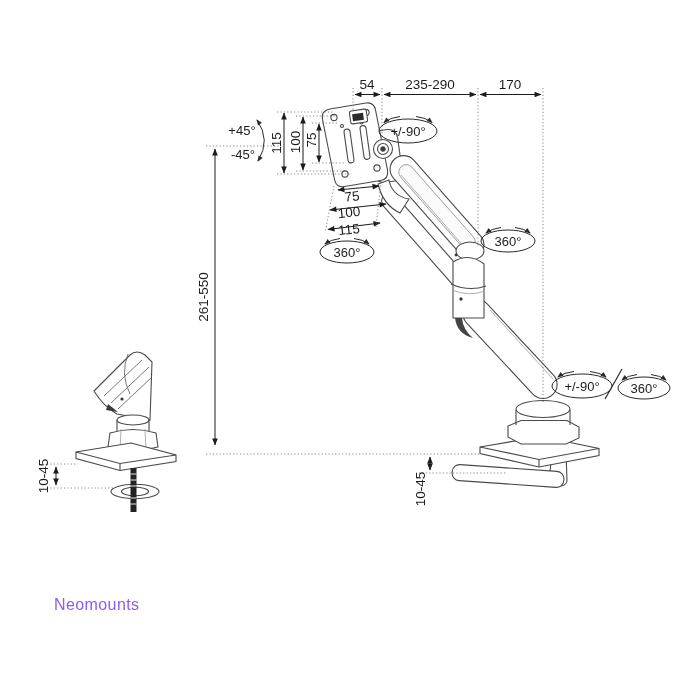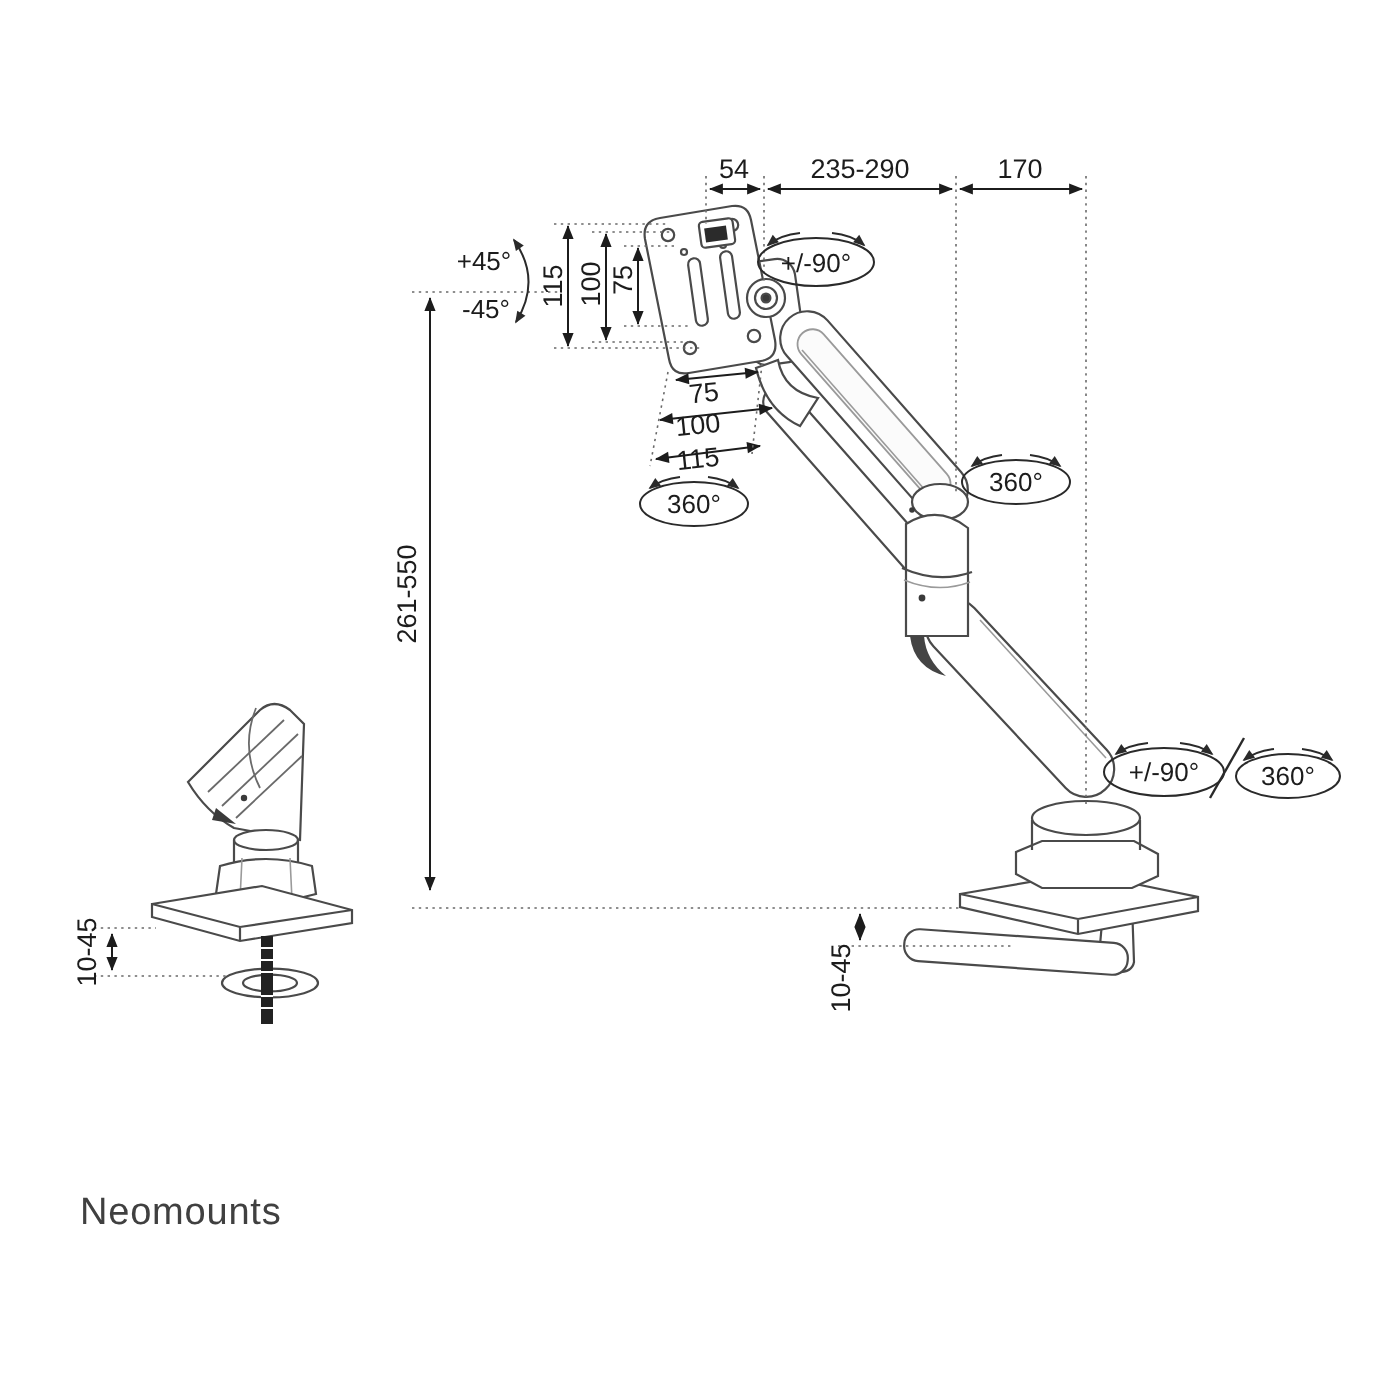--- a/index.html
+++ b/index.html
@@ -2,21 +2,21 @@
 <html><head>
 <meta charset="utf-8">
 <style>
   html,body{margin:0;padding:0;background:#ffffff;}
   body{width:700px;height:700px;position:relative;overflow:hidden;
        font-family:"Liberation Sans", sans-serif;}
   #stage{position:absolute;left:0;top:0;}
   svg text{font-family:"Liberation Sans", sans-serif;fill:#1c1c1c;}
   .dimtxt{font-size:13.5px;}
   .rottxt{font-size:13px;}
-  .brand{position:absolute;left:40px;top:596px;font-size:19px;color:#404040;
+  .brand{position:absolute;left:54px;top:596px;font-size:16px;color:#8b5cf6;
          letter-spacing:0.4px;font-weight:400;}
 </style>
 </head>
 <body>
 
 <svg id="stage" width="700" height="700" viewBox="0 0 700 700">
   <defs>
     <marker id="mA" viewBox="0 0 10 10" refX="9.2" refY="5" markerWidth="9" markerHeight="7" markerUnits="userSpaceOnUse" orient="auto-start-reverse">
       <path d="M0,1 L10,5 L0,9 Z" fill="#1c1c1c"></path>
     </marker>

